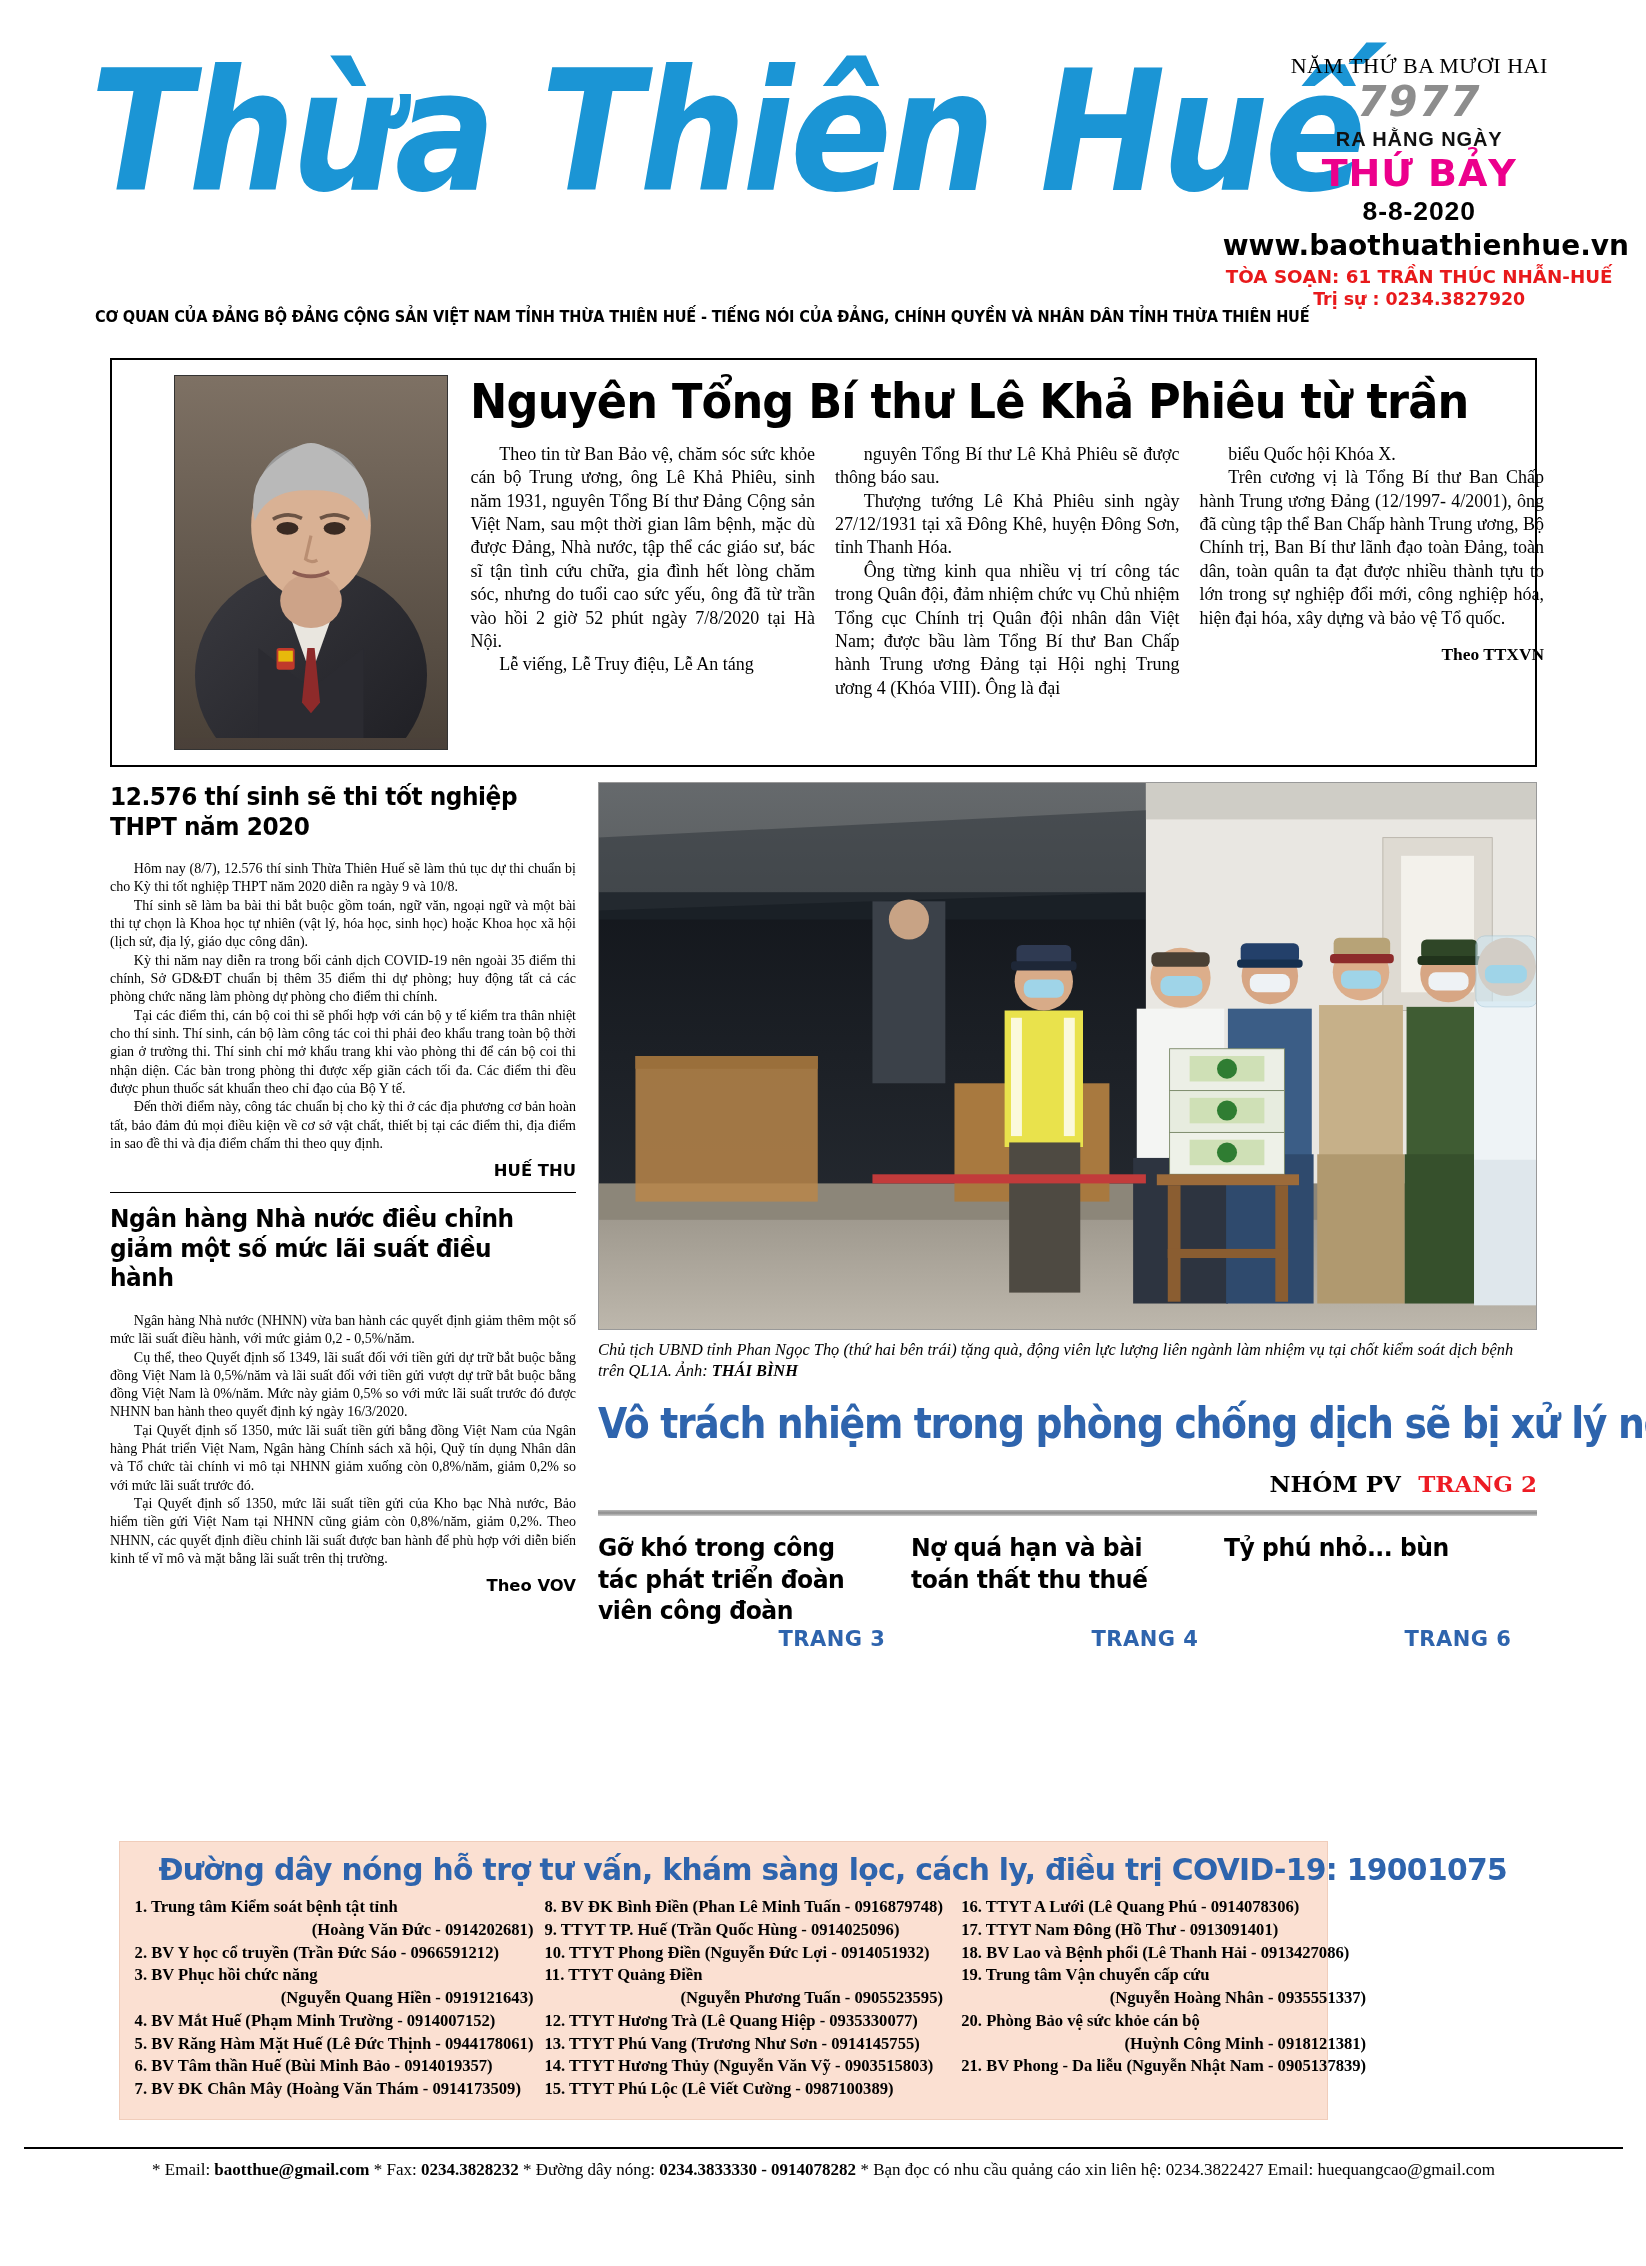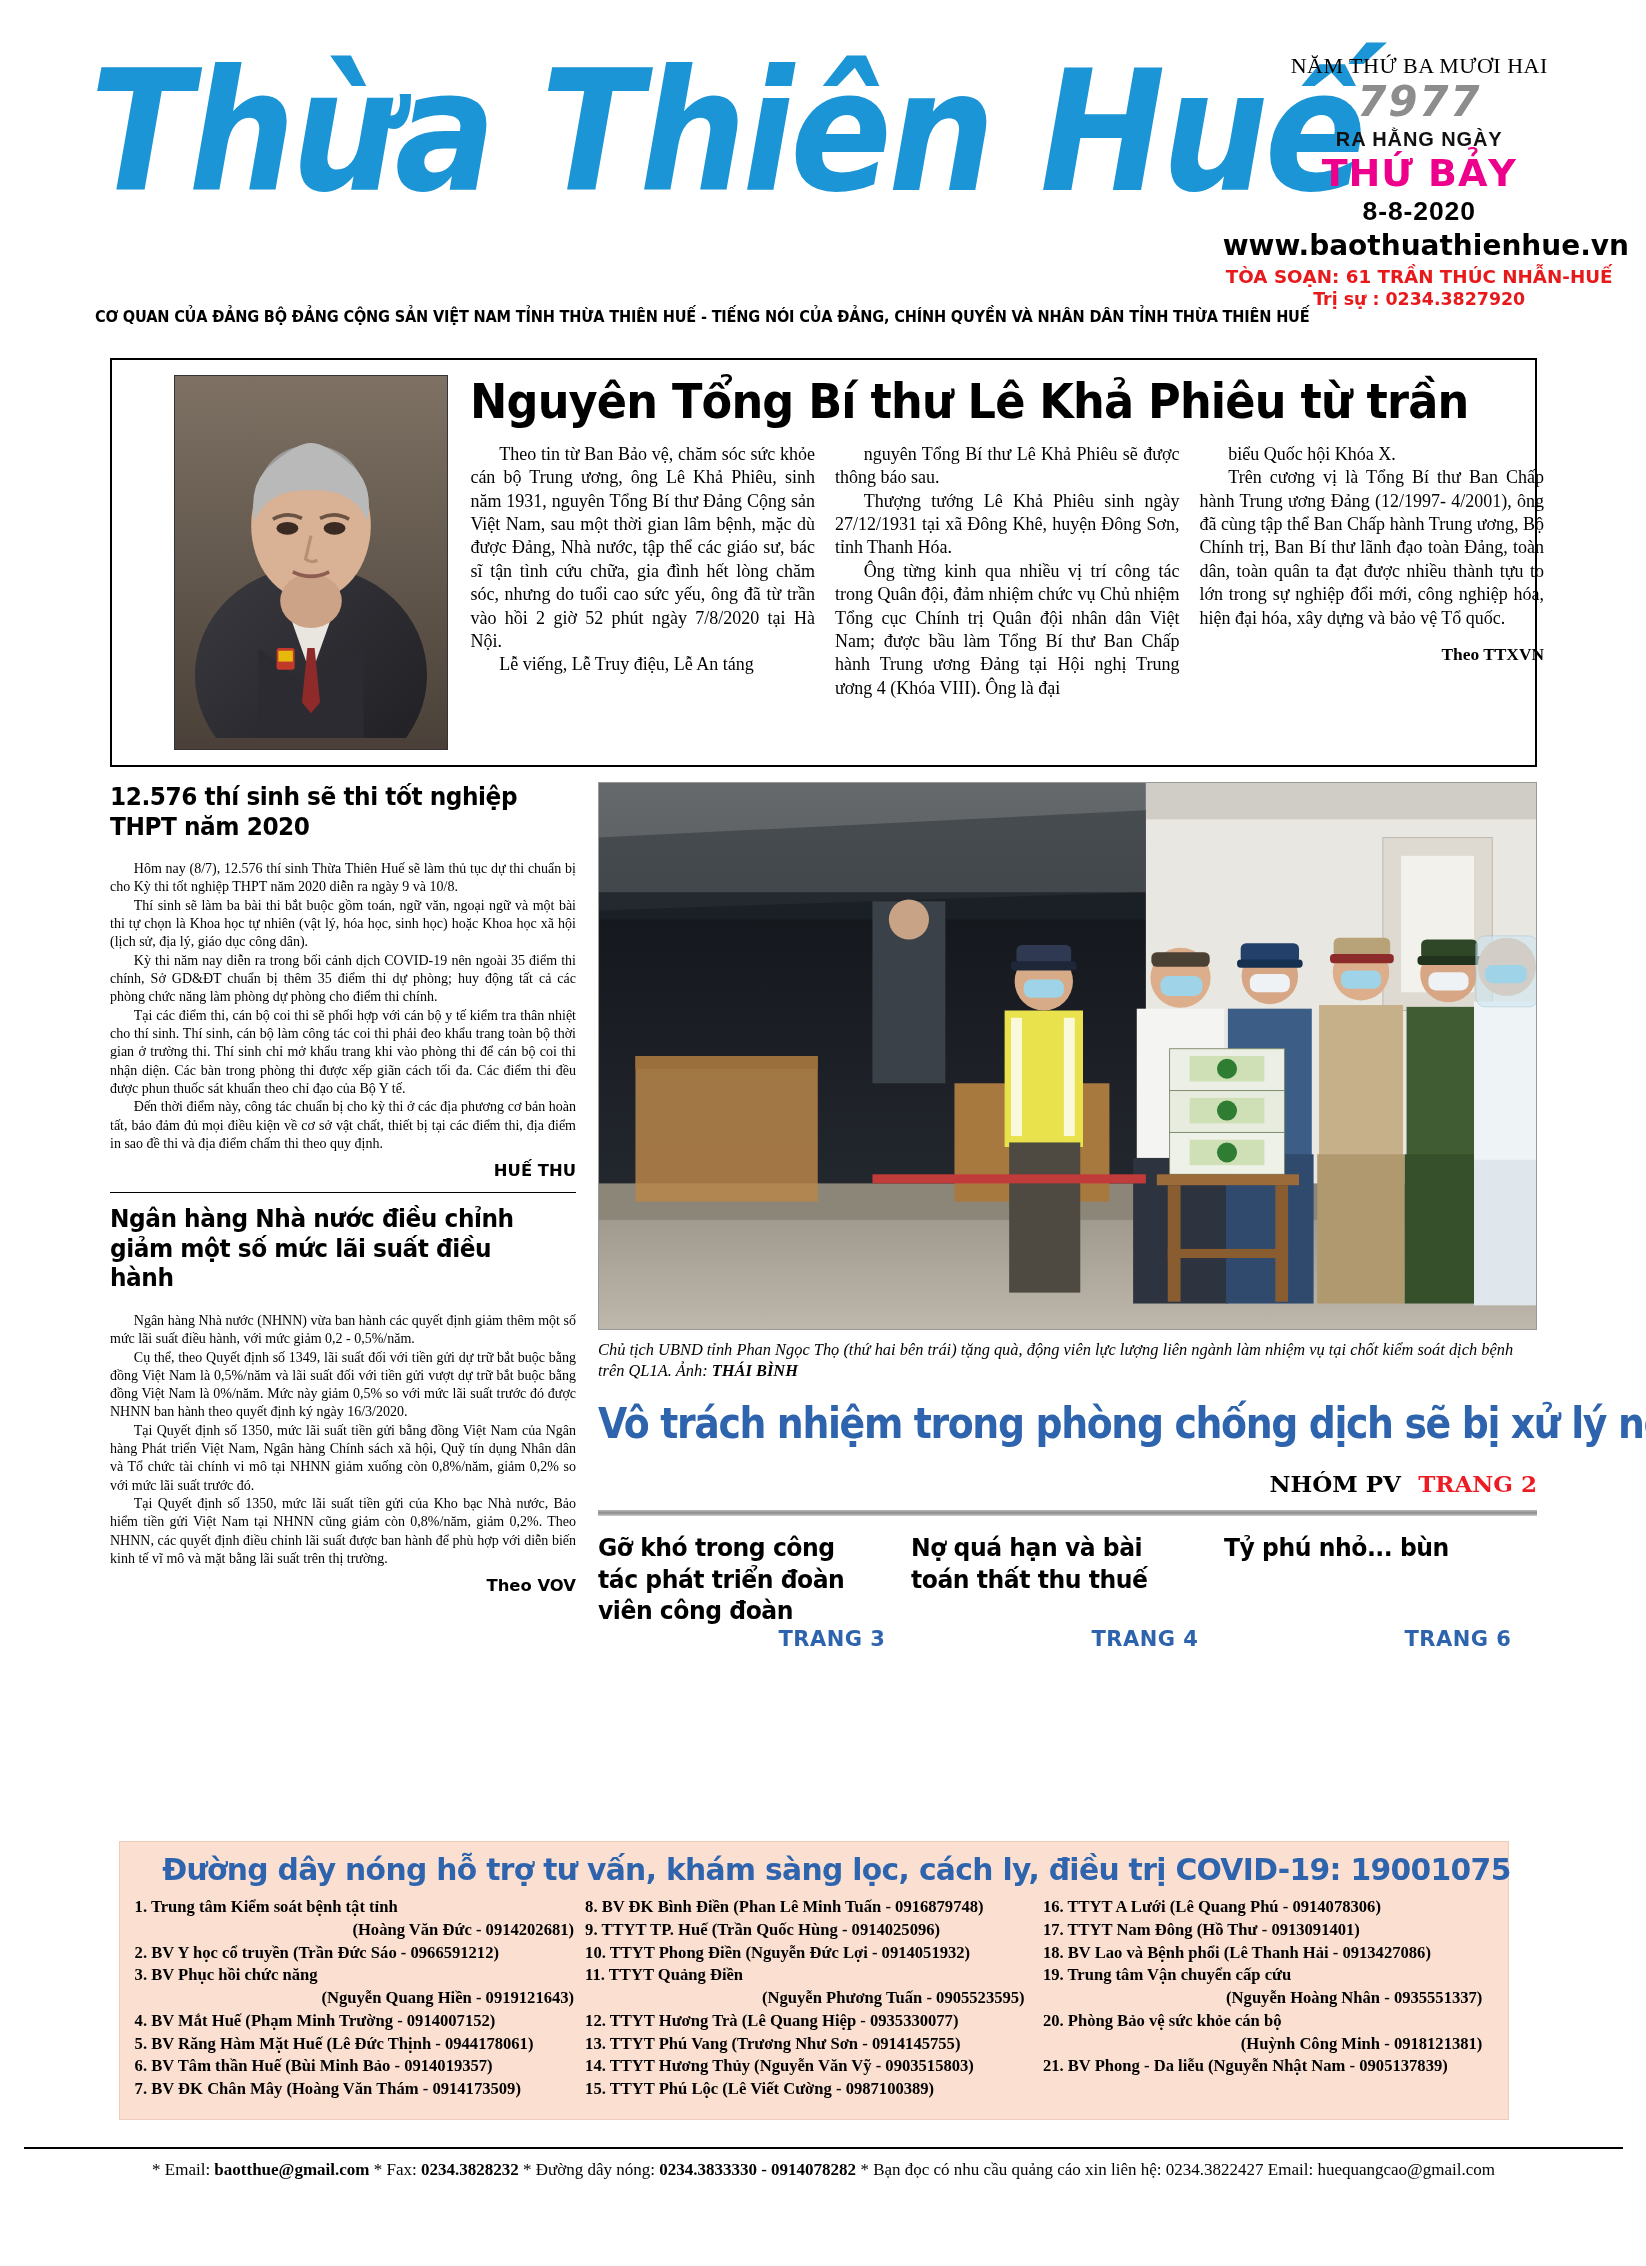--- a/index.html
+++ b/index.html
@@ -157,21 +157,21 @@
     transform: scaleX(0.94); transform-origin:left;
   }
   .teaser-page {
     position:absolute; right: 25.6px; bottom: 0;
     font-family:"DejaVu Sans", sans-serif; font-weight:900;
     font-size: 21px; color:#2e64ad; letter-spacing: 0.5px;
   }
 
   
   .hotline {
-    position:absolute; left: 119px; top: 1841px; width: 1390px; height: 279px;
+    position:absolute; left: 119px; top: 1841px; width: 1209px; height: 279px;
     background: #fbe0d2; border:0.9px solid #f0cdbb;
     padding: 9.1px 14.6px 11px 14.6px;
   }
   .hot-title {
     font-family:"DejaVu Sans", sans-serif; font-weight:900;
     font-size: 31px; color:#2e64ad; text-align:center;
     letter-spacing:-0.7px;
     transform: scaleX(0.96); transform-origin:center;
     white-space:nowrap;
   }

